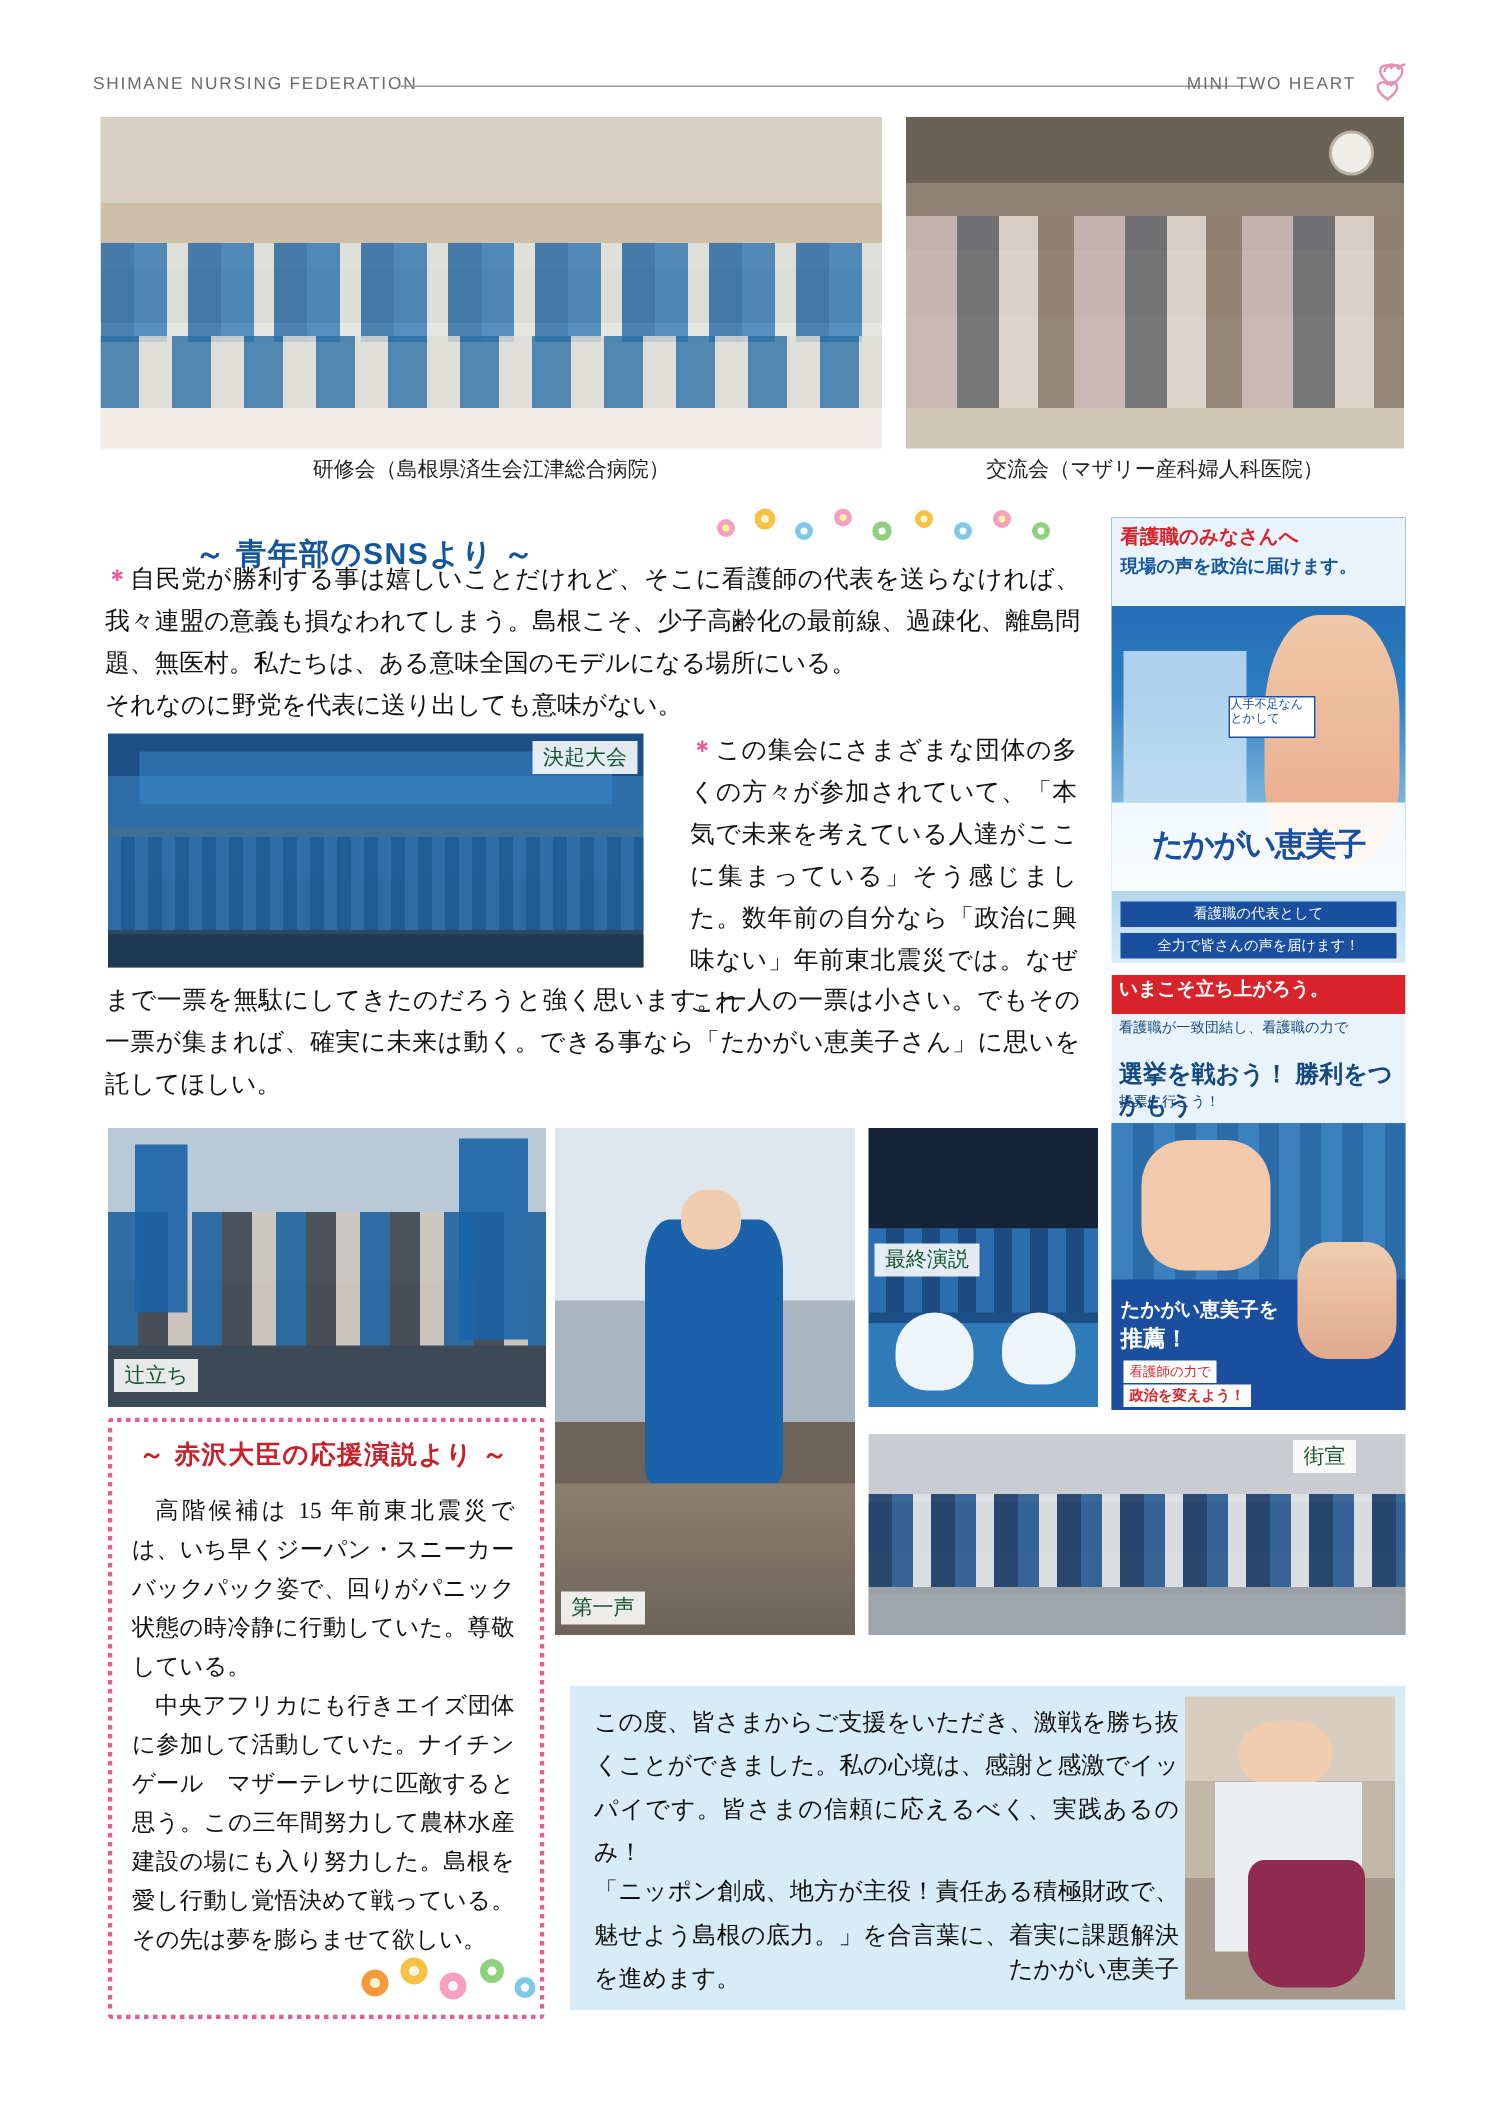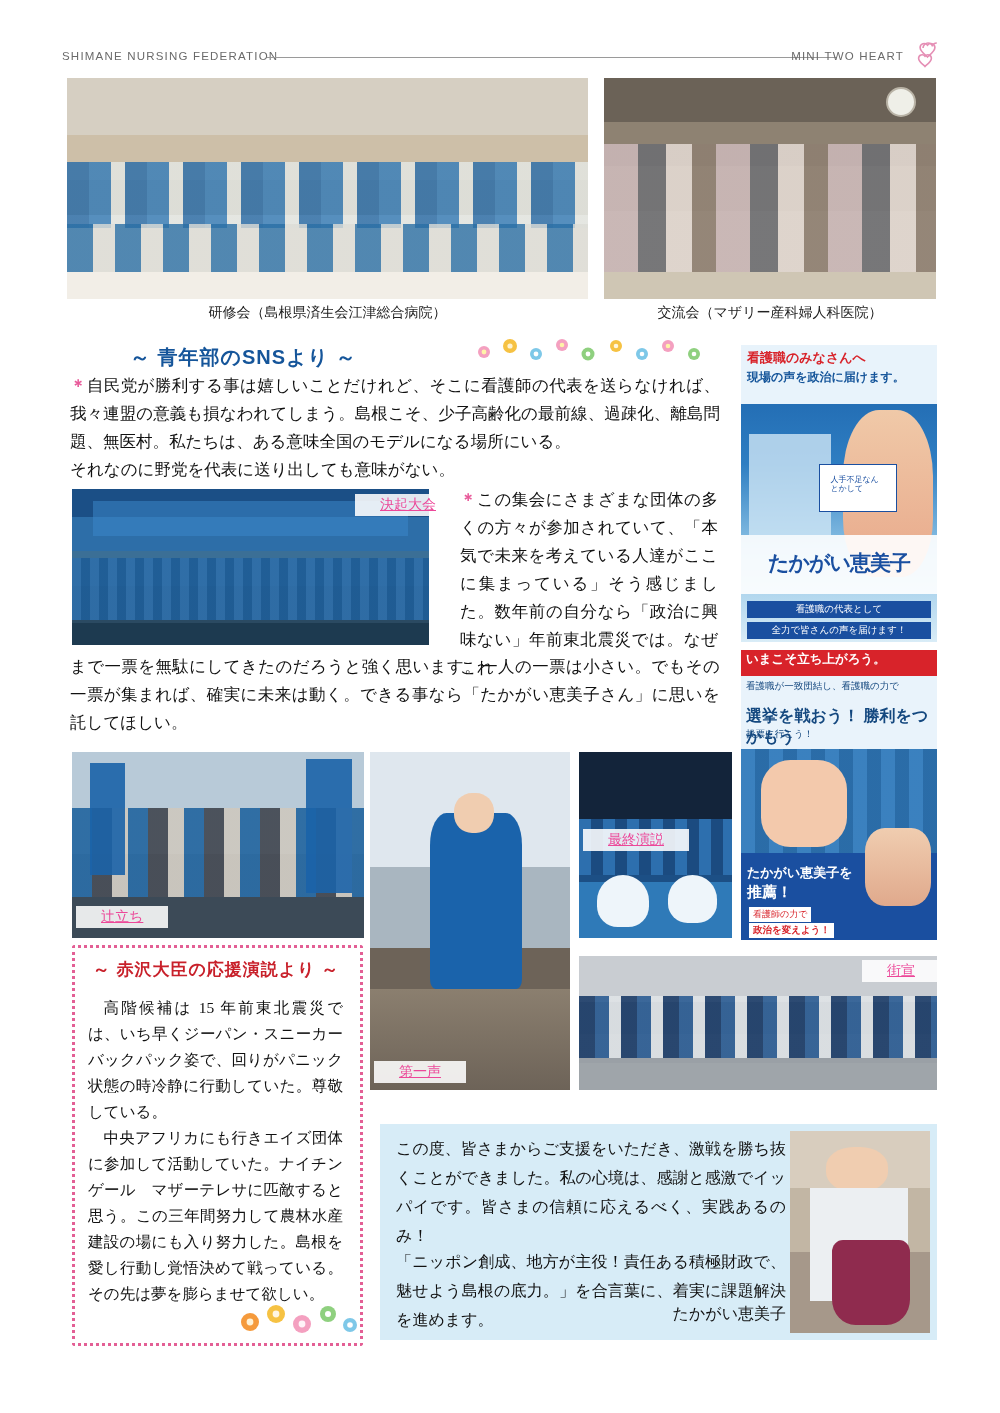--- a/index.html
+++ b/index.html
@@ -17,21 +17,21 @@
   .header{position:absolute;left:62px;top:48px;width:876px;height:26px;}
   .header .left{position:absolute;left:0;top:2px;font-family:"Liberation Sans",sans-serif;font-size:11.5px;letter-spacing:1.2px;color:#6a6a6a;white-space:nowrap;}
   .header .right{position:absolute;right:34px;top:2px;font-family:"Liberation Sans",sans-serif;font-size:11.5px;letter-spacing:1.2px;color:#6a6a6a;white-space:nowrap;}
   .header .rule-l{position:absolute;left:205px;top:9px;height:1px;background:#9a9a9a;width:570px;}
   .header .hearts{position:absolute;right:0;top:-9px;width:34px;height:32px;}
   .header .hearts svg{display:block;}
 
   
   .photo{position:absolute;overflow:hidden;background:#cfd6da;}
   .cap{position:absolute;font-family:Liberation Mono, monospace;font-size:14px;color:#222;text-align:center;}
-  .ovl{position:absolute;background:rgba(255,255,255,.88);font-family:"Liberation Sans",sans-serif;font-size:14px;color:#ec4899;padding:2px 25px;line-height:1.25;text-decoration:underline;}
+  .ovl{position:absolute;background:rgba(255,255,255,.88);font-family:"Liberation Sans",sans-serif;font-size:14px;color:#14532d;padding:2px 7px;line-height:1.25;}
 
   
   .sec-title{position:absolute;font-family:"Liberation Sans",sans-serif;font-weight:bold;font-size:20px;color:#15559a;letter-spacing:1px;}
   .sec-title-red{color:#c8202a;font-size:17px;}
 
   .body-txt{position:absolute;font-size:16.5px;line-height:28px;color:#111;text-align:justify;}
   .aster{color:#e85a9a;font-weight:bold;}
 
   
   .dotbox{position:absolute;border:3px dotted #e35f95;border-radius:3px;}
@@ -79,21 +79,21 @@
   <div class="cap" style="left:67px;top:304px;width:521px;">研修会（島根県済生会江津総合病院）</div>
 
   <div class="photo" style="left:604px;top:78px;width:332px;height:221px;
        background:linear-gradient(#6b6257 0 20%,#8e8272 20% 40%,#b3a893 40% 60%,#cfc6b4 60% 100%);">
     <div style="position:absolute;left:0;top:30%;width:100%;height:58%;background:
       repeating-linear-gradient(90deg,#c9b6b6 0 34px,#6d6e72 34px 62px,#e0d6cf 62px 88px,#8e7f71 88px 112px);opacity:.9;"></div>
     <div style="position:absolute;right:6%;top:4%;width:26px;height:26px;border-radius:50%;background:#efefe8;border:2px solid #b9b3a6;"></div>
   </div>
   <div class="cap" style="left:604px;top:304px;width:332px;">交流会（マザリー産科婦人科医院）</div>
 
-  <div class="sec-title" style="left:130px;top:344px;width:330px;">～ 青年部のSNSより ～</div>
+  <div class="sec-title" style="left:130px;top:356px;width:330px;">～ 青年部のSNSより ～</div>
 
   <div class="flowers" style="left:470px;top:336px;width:240px;height:28px;">
     <svg width="240" height="28" viewBox="0 0 240 28">
       <g>
         <circle cx="14" cy="16" r="6" fill="#f4a0c0"></circle>
           <circle cx="14" cy="16" r="2.4" fill="#fff3a8"></circle>
         <circle cx="40" cy="10" r="7" fill="#f6c243"></circle>
           <circle cx="40" cy="10" r="2.6" fill="#fff3d0"></circle>
         <circle cx="66" cy="18" r="6" fill="#7ec8e8"></circle>
           <circle cx="66" cy="18" r="2.4" fill="#ffffff"></circle>
@@ -135,21 +135,21 @@
   <div class="photo" style="left:741px;top:345px;width:196px;height:297px;background:linear-gradient(#1a5fa8,#2e7ec2 40%,#8fc4e6 70%,#d9ecf7);">
     <div style="position:absolute;left:0;top:0;width:100%;height:20%;background:#e8f3fb;"></div>
     <div style="position:absolute;left:6px;top:4px;right:6px;font-family:'Liberation Sans',sans-serif;font-size:13px;font-weight:bold;color:#d8232a;">看護職のみなさんへ</div>
     <div style="position:absolute;left:6px;top:24px;right:6px;font-family:'Liberation Sans',sans-serif;font-size:12px;font-weight:bold;color:#15559a;">現場の声を政治に届けます。</div>
     <div style="position:absolute;left:52%;top:22%;width:46%;height:56%;background:linear-gradient(#f0c9a8,#e8a88a);border-radius:40% 40% 35% 35%;"></div>
     <div style="position:absolute;left:4%;top:30%;width:42%;height:34%;background:#cfe6f5;opacity:.8;"></div>
     <div style="position:absolute;left:0;bottom:16%;width:100%;height:20%;background:rgba(255,255,255,.9);"></div>
     <div style="position:absolute;left:6px;bottom:22%;right:6px;text-align:center;font-family:'Liberation Sans',sans-serif;font-size:21px;font-weight:bold;color:#1a4fa0;letter-spacing:-1px;">たかがい恵美子</div>
     <div style="position:absolute;left:6px;bottom:8%;right:6px;background:#1a4fa0;color:#fff;font-family:'Liberation Sans',sans-serif;font-size:9.5px;text-align:center;padding:2px 0;">看護職の代表として</div>
     <div style="position:absolute;left:6px;bottom:1%;right:6px;background:#1a4fa0;color:#fff;font-family:'Liberation Sans',sans-serif;font-size:9.5px;text-align:center;padding:2px 0;">全力で皆さんの声を届けます！</div>
-    <div style="position:absolute;left:40%;top:40%;width:56px;height:26px;background:#fff;border:1px solid #1a4fa0;font-family:'Liberation Sans',sans-serif;font-size:8px;color:#1a4fa0;line-height:1.2;padding:10px;">人手不足なんとかして</div>
+    <div style="position:absolute;left:40%;top:40%;width:56px;height:26px;background:#fff;border:1px solid #1a4fa0;font-family:'Liberation Sans',sans-serif;font-size:8px;color:#1a4fa0;line-height:1.2;padding:0;">人手不足なんとかして</div>
   </div>
 
   <div class="photo" style="left:741px;top:650px;width:196px;height:290px;background:linear-gradient(#e9f3fb 0 34%,#2f77b6 34% 72%,#17538f 72% 100%);">
     <div style="position:absolute;left:0;top:0;width:100%;height:9%;background:#d8232a;"></div>
     <div style="position:absolute;left:5px;top:1px;right:5px;font-family:'Liberation Sans',sans-serif;font-size:12.5px;font-weight:bold;color:#fff;">いまこそ立ち上がろう。</div>
     <div style="position:absolute;left:5px;top:30px;right:5px;font-family:'Liberation Sans',sans-serif;font-size:9.5px;color:#14487f;line-height:1.35;">看護職が一致団結し、看護職の力で</div>
     <div style="position:absolute;left:5px;top:56px;right:5px;font-family:'Liberation Sans',sans-serif;font-size:16px;font-weight:bold;color:#14487f;">選挙を戦おう！ 勝利をつかもう</div>
     <div style="position:absolute;left:5px;top:78px;font-family:'Liberation Sans',sans-serif;font-size:9.5px;color:#14487f;">投票に行こう！</div>
     <div style="position:absolute;left:0;top:34%;width:100%;height:38%;background:
       repeating-linear-gradient(90deg,#3c82c0 0 14px,#2a6ba6 14px 28px);opacity:.9;"></div>

